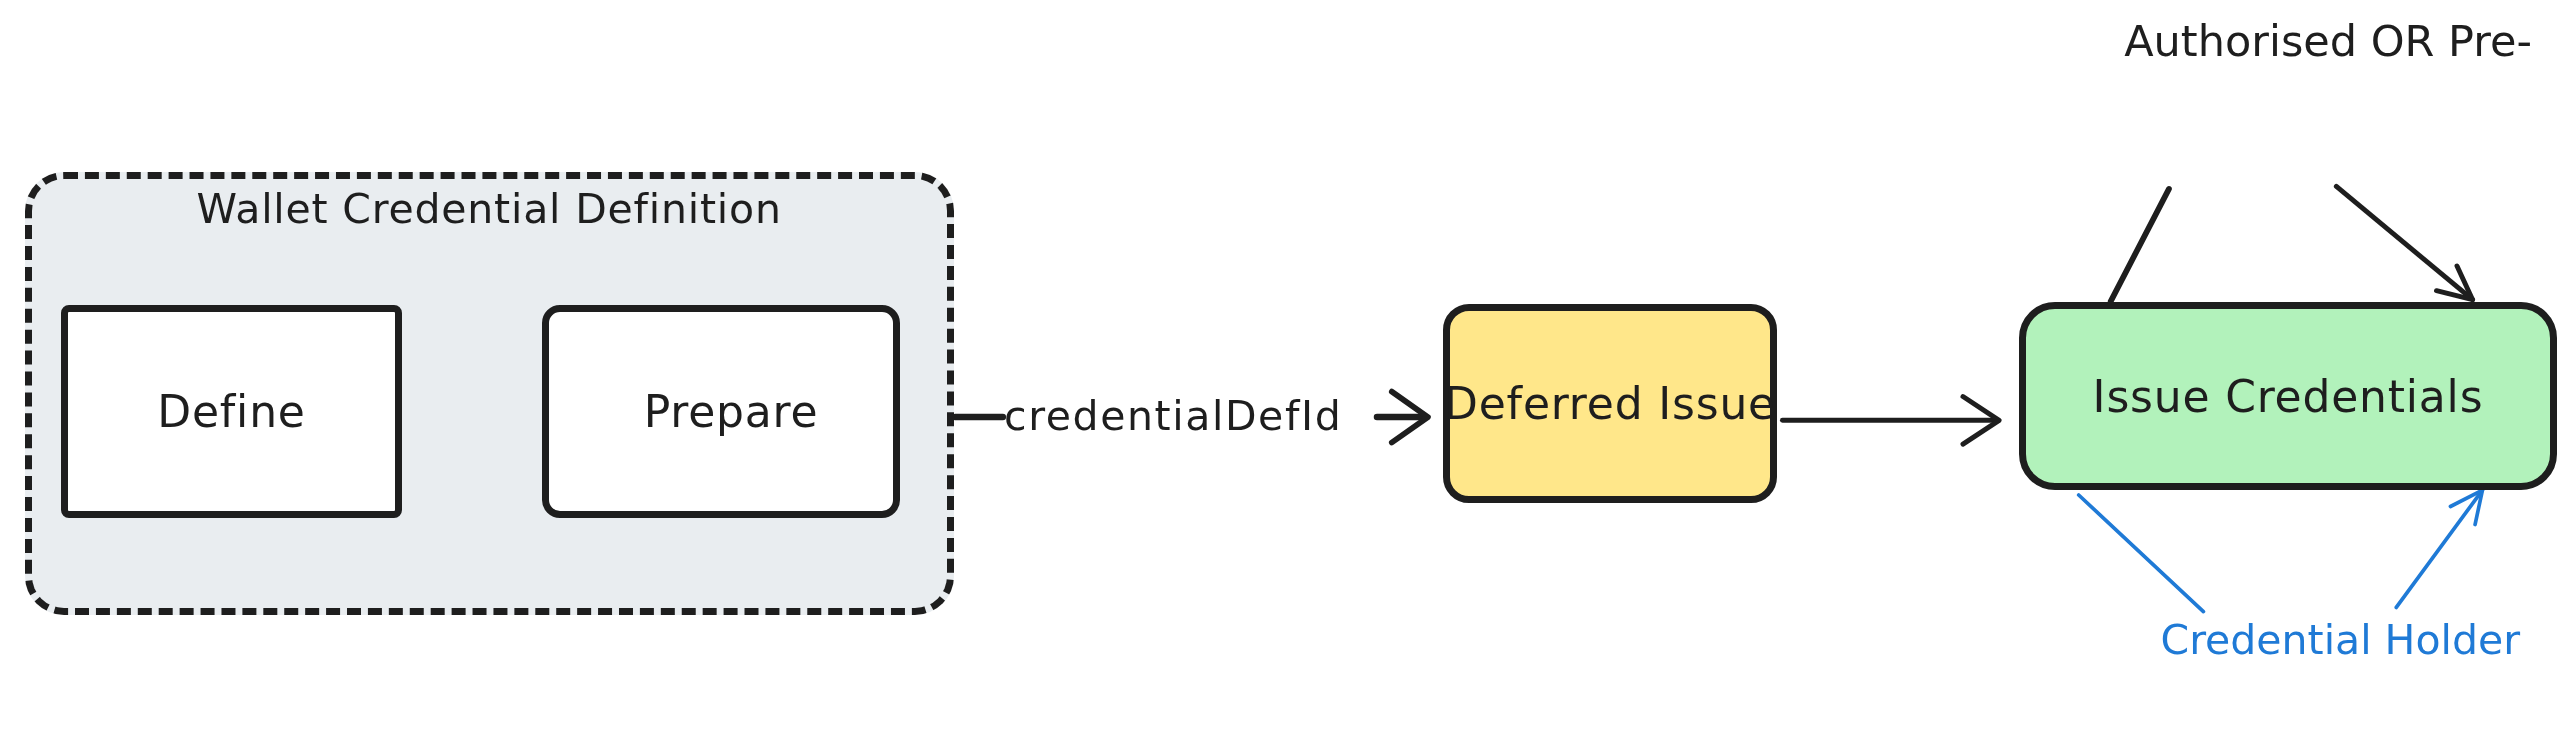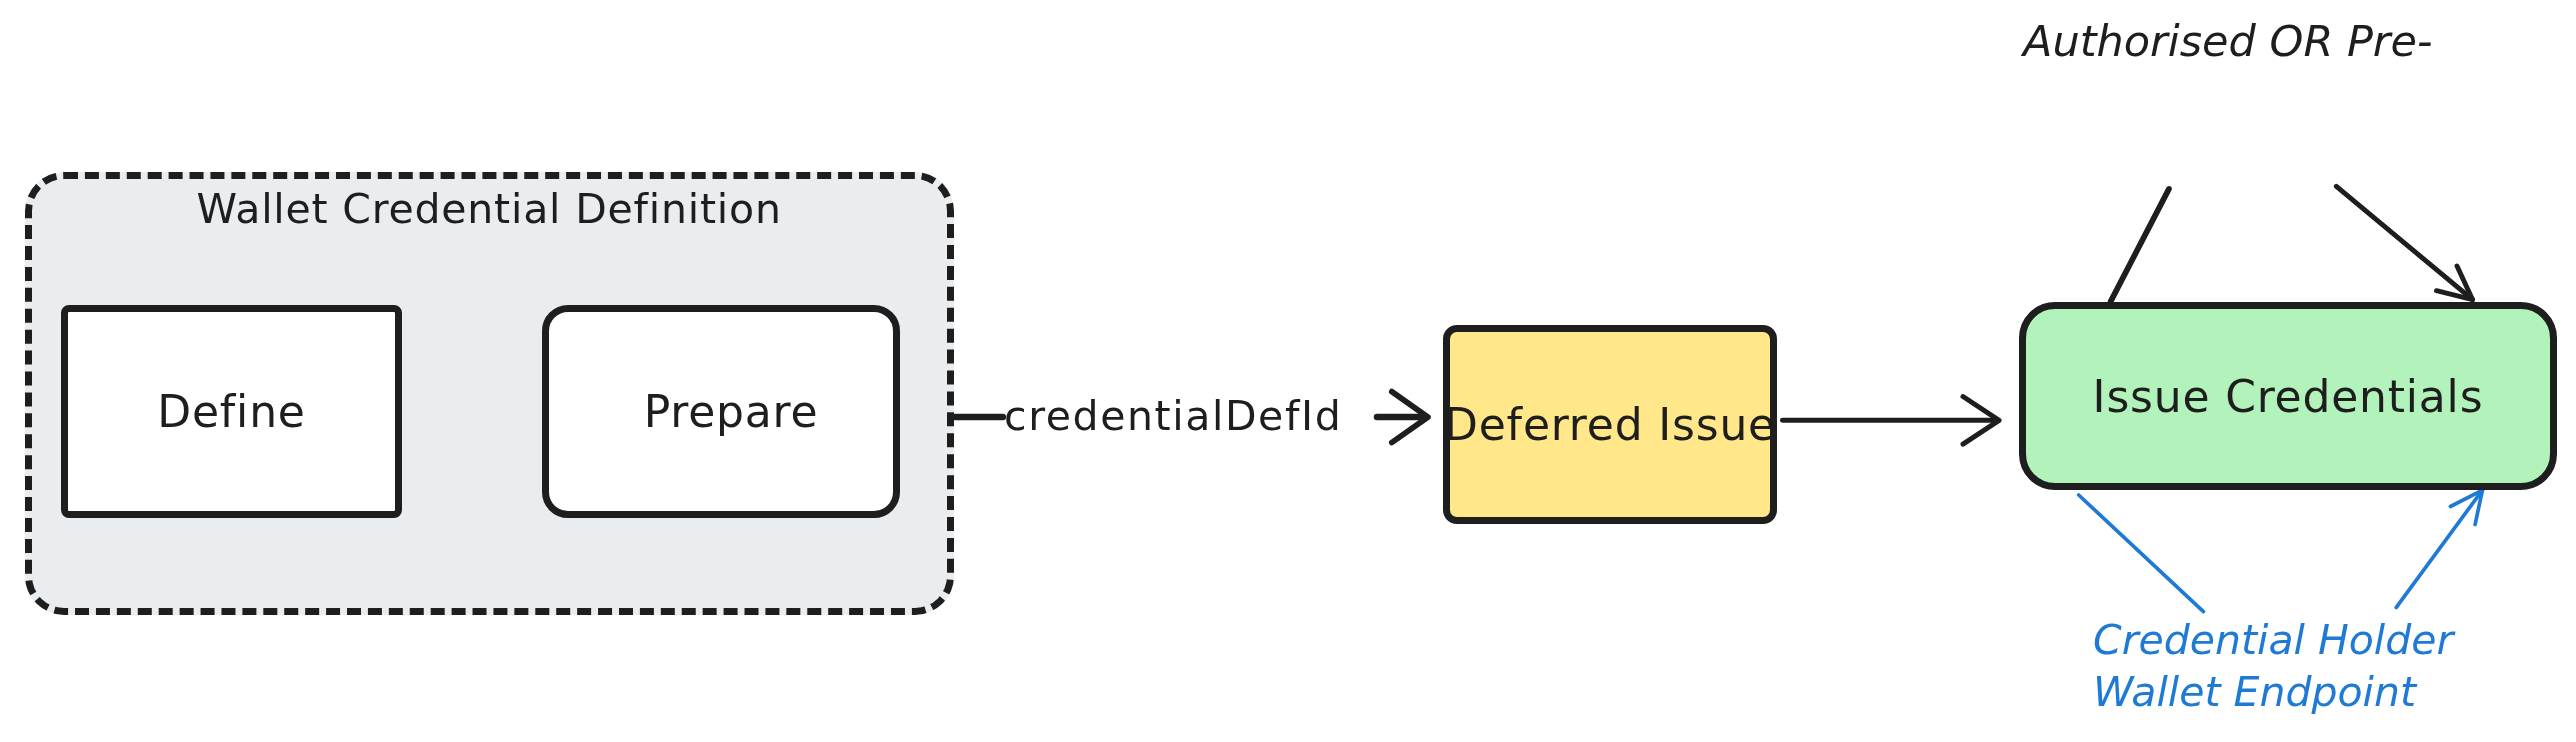--- a/index.html
+++ b/index.html
@@ -55,43 +55,43 @@
   }
   .node .label { font-size: 44px; letter-spacing: 0.8px; }
   #node-define {
     left: 61px; top: 305px; width: 341px; height: 213px;
     background: var(--node-fill, #ffffff);
     border-radius: 8px;
   }
   #node-prepare {
     left: 542px; top: 305px; width: 358px; height: 213px;
     background: var(--node-fill, #ffffff);
-    border-radius: 26px;
+    border-radius: 18px;
     padding-left: 20px;
   }
   #node-deferred {
-    left: 1443px; top: 325px; width: 334px; height: 199px;
+    left: 1443px; top: 304px; width: 334px; height: 199px;
     background: var(--deferred-fill, #ffe78a);
-    border-radius: 14px;
+    border-radius: 26px;
   }
   #node-issue {
     left: 2019px; top: 302px; width: 538px; height: 188px;
     background: var(--issue-fill, #b2f2bb);
     border-radius: 36px;
   }
   .edge-label {
     position: absolute;
     left: 1004px; top: 392px;
     width: 371px;
     text-align: left;
     font-size: 41px;
     letter-spacing: 1.6px;
     white-space: nowrap;
   }
-  .annotation { position: absolute; text-align: left; white-space: nowrap; font-style: italic; }
+  .annotation { position: absolute; text-align: right; white-space: nowrap; }
   #annotation-auth {
     left: 2023px; top: 11.5px;
     width: 509px;
     font-size: 43px;
     line-height: 58px;
   }
   #annotation-wallet {
     left: 2093px; top: 614px;
     width: 427px;
     font-size: 41px;
@@ -145,17 +145,16 @@
   <div class="node" id="node-issue">
     <span class="label">Issue Credentials</span>
   </div>
 
   <div class="annotation" id="annotation-auth">
     <div>Authorised OR Pre-</div>
   </div>
 
   <div class="annotation" id="annotation-wallet">
     <div>Credential Holder</div>
-    <div>Wallet Endpoint</div>
   </div>
 
 </div>
 
 
 </body></html>

